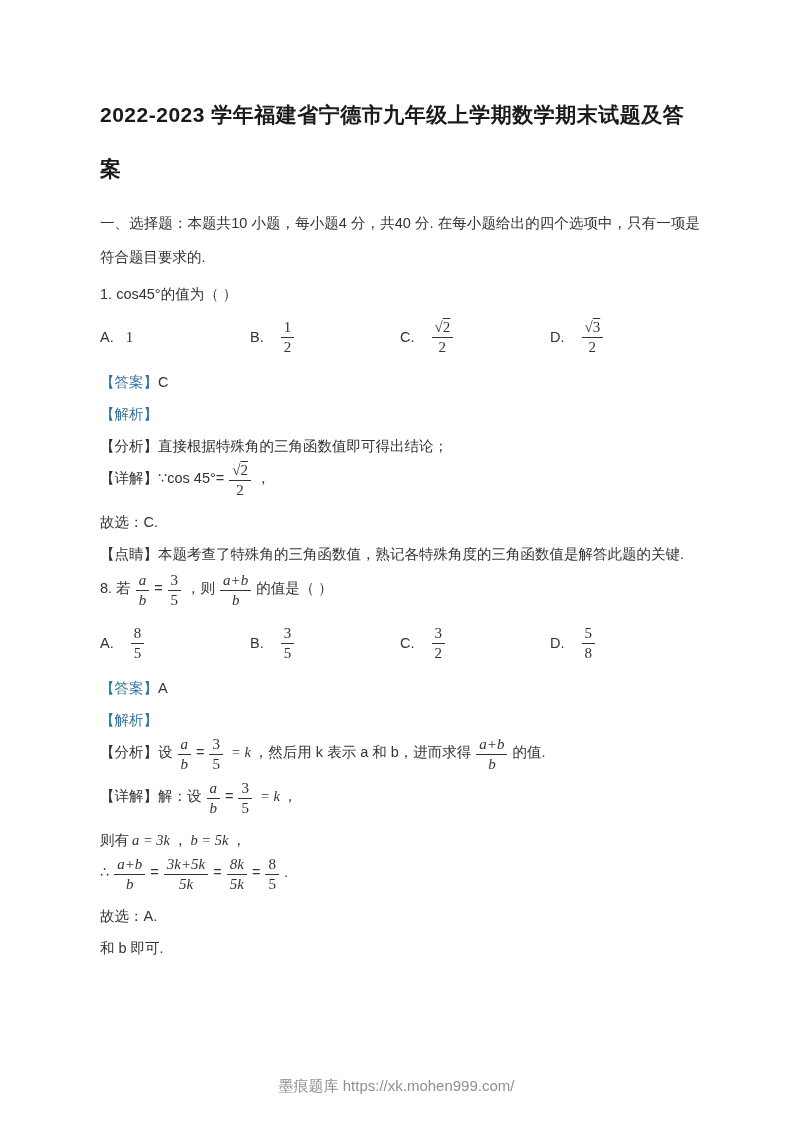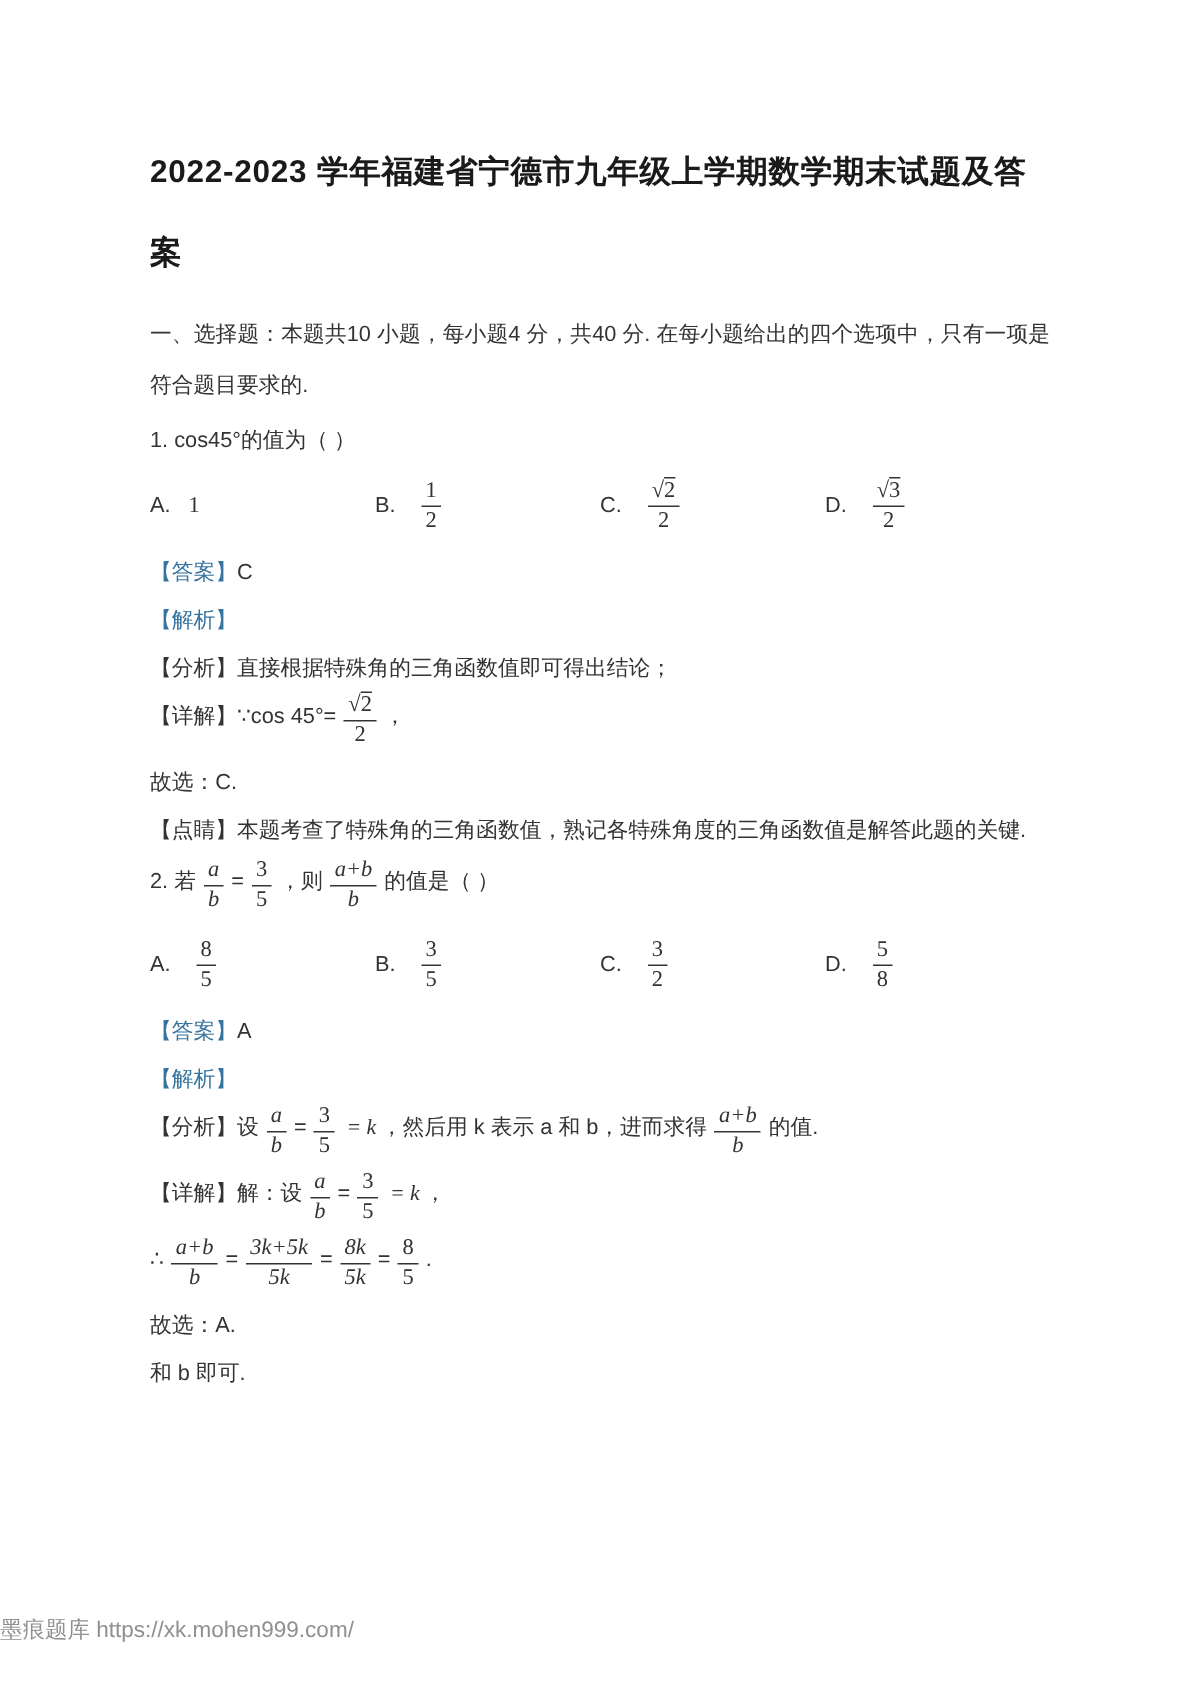--- a/index.html
+++ b/index.html
@@ -44,21 +44,21 @@
   .frac.var { font-style:italic; }
   .rsign { font-style:normal; }
   .rbody { text-decoration:overline; }
   .mform { font-family:Liberation Sans, sans-serif; }
   .mi { font-family:"Liberation Serif", serif; font-style:italic; margin:0 3px; white-space:nowrap; }
   .tagblue { color:#35749e; }
   .tag { color:#333; }
   .gap-s { margin-top:2px; }
   .footer {
     position:absolute; left:0; right:0; bottom:26px;
-    text-align:left;
+    text-align:center;
     color:#8f8f8f; font-size:15px;
   }
 </style>
 </head>
 <body>
 
 <div class="page">
 
   <h1 class="title">2022-2023 学年福建省宁德市九年级上学期数学期末试题及答案</h1>
 
@@ -108,21 +108,21 @@
         <span class="den">2</span>
       </span>
       <span>，</span>
   </p>
 
   <p class="line">故选：C.</p>
 
   <p class="line"><span class="tag">【点睛】</span><span>本题考查了特殊角的三角函数值，熟记各特殊角度的三角函数值是解答此题的关键.</span></p>
 
   <p class="line mathline gap-s">
-    <span>2. 若</span>
+    <span>8. 若</span>
       <span class="frac var">
         <span class="num">a</span>
         <span class="den">b</span>
       </span>
       <span class="mform">=</span>
       <span class="frac">
         <span class="num">3</span>
         <span class="den">5</span>
       </span>
       <span>，则</span>
@@ -198,20 +198,21 @@
       </span>
       <span class="mform">=</span>
       <span class="frac">
         <span class="num">3</span>
         <span class="den">5</span>
       </span>
       <span class="mi">= k</span>
       <span>，</span>
   </p>
 
+  <p class="line"><span>则有</span><span class="mi">a = 3k</span><span>，</span><span class="mi">b = 5k</span><span>，</span></p>
 
   <p class="line mathline">
     <span class="mform">∴</span>
       <span class="frac var">
         <span class="num">a+b</span>
         <span class="den">b</span>
       </span>
       <span class="mform">=</span>
       <span class="frac var">
         <span class="num">3k+5k</span>

